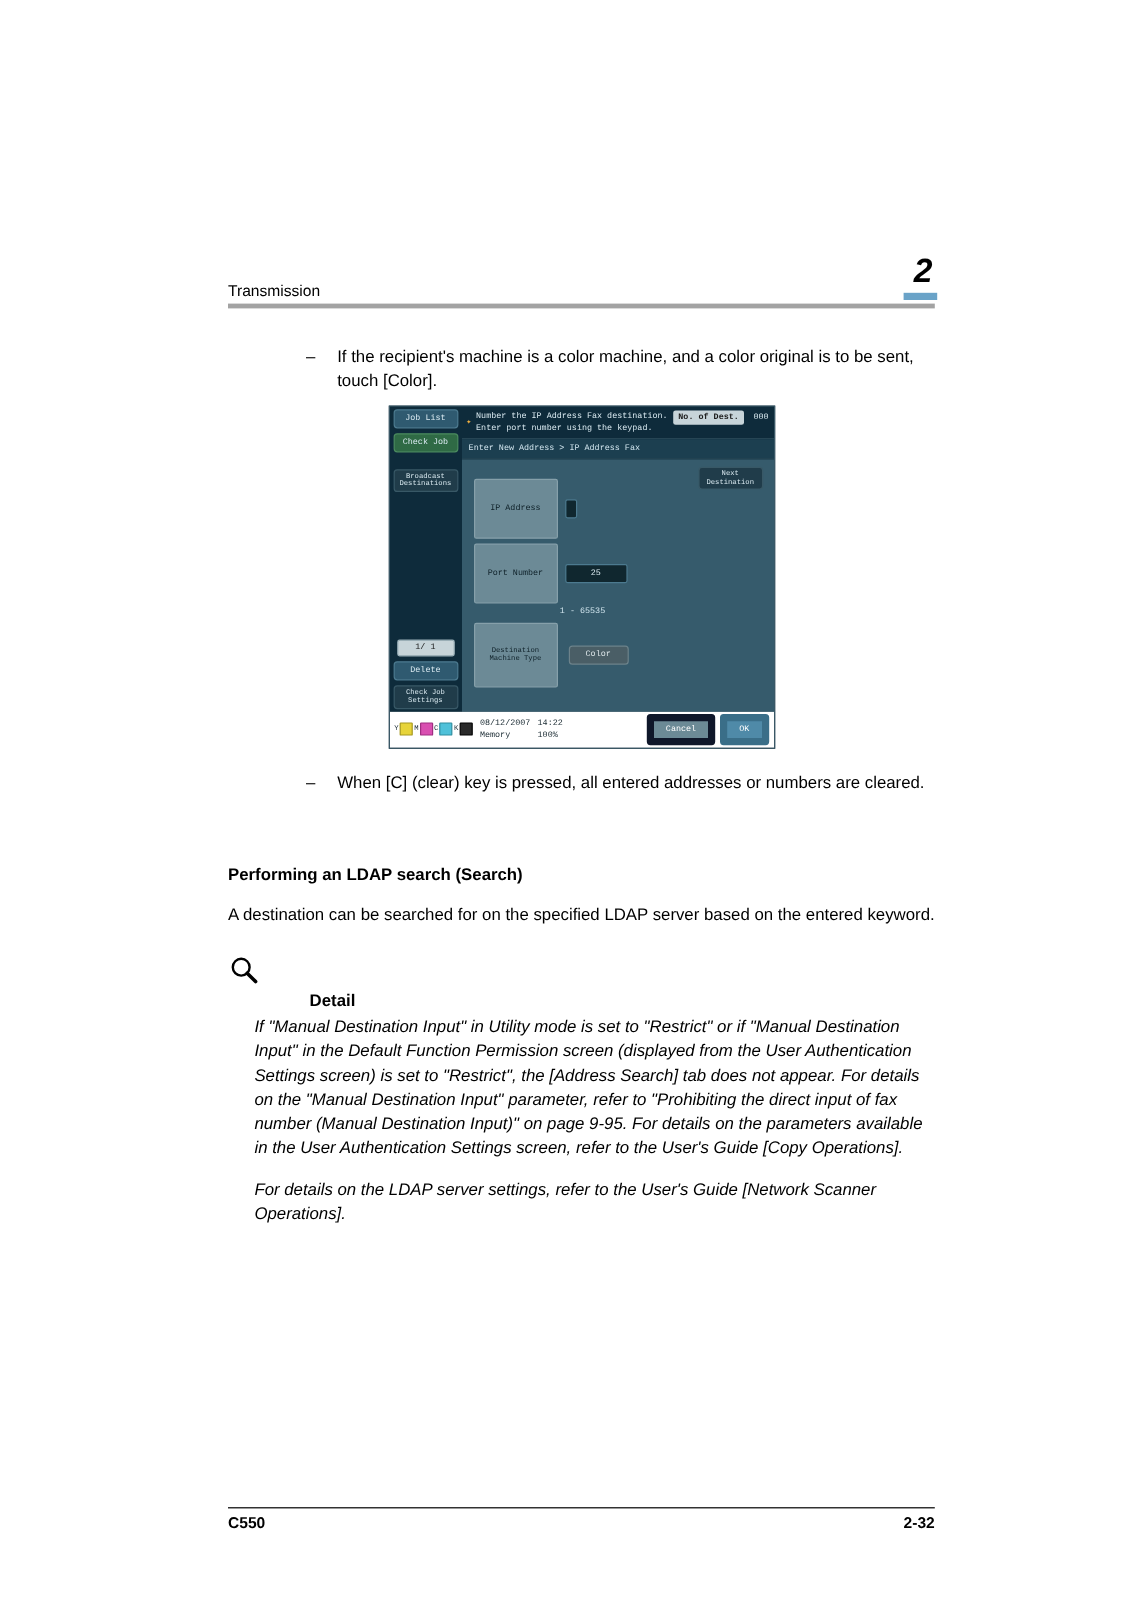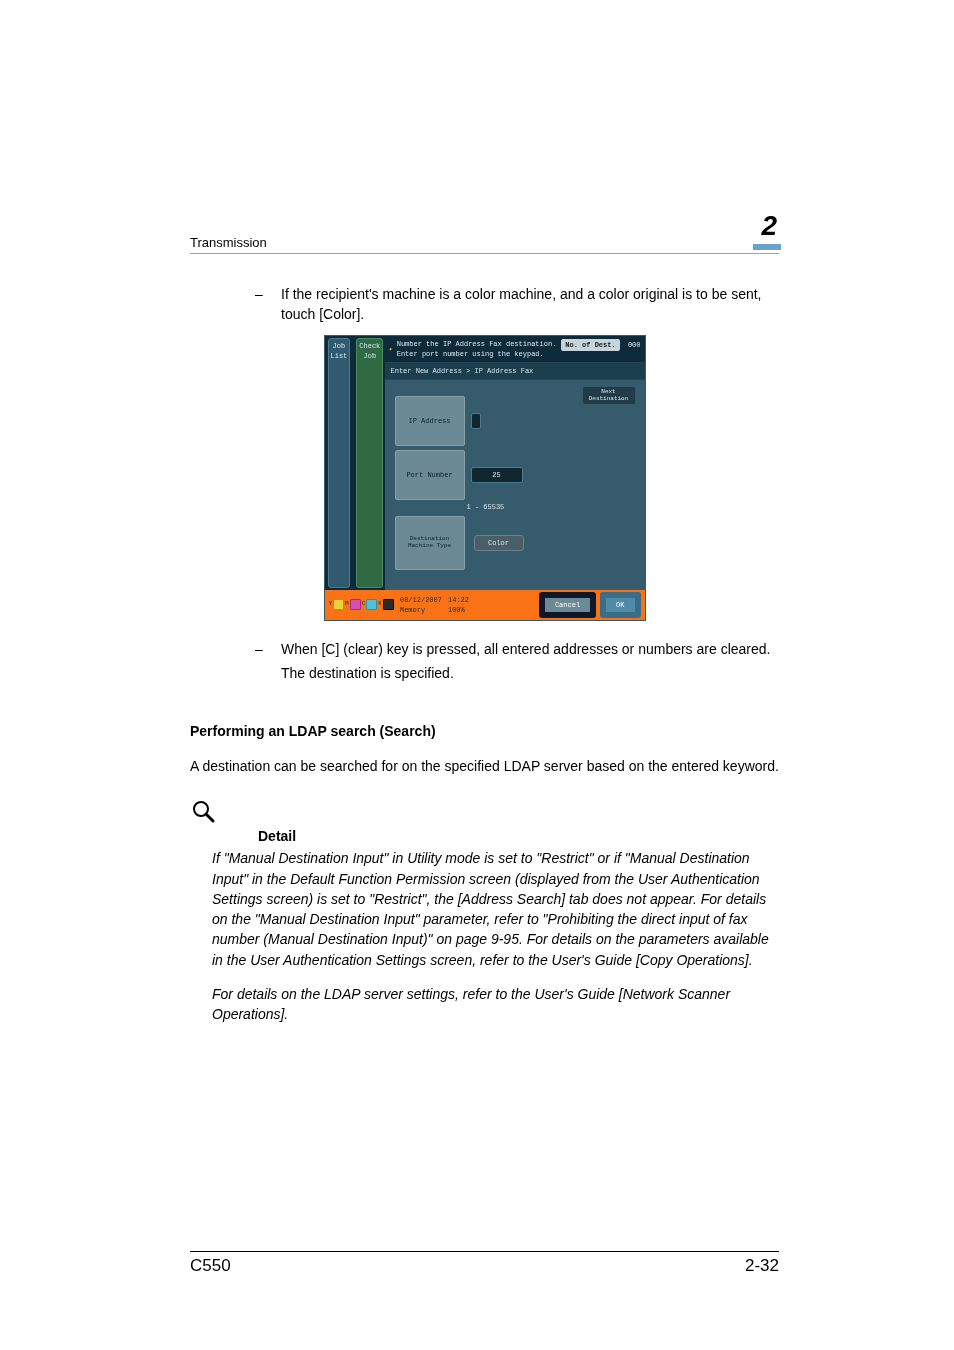--- a/index.html
+++ b/index.html
@@ -12,21 +12,21 @@
     width: 954px;
     height: 1350px;
     box-sizing: border-box;
     padding: 210px 175px 70px 190px;
     position: relative;
   }
   .header-row {
     display: flex;
     align-items: flex-end;
     justify-content: space-between;
-    border-bottom: 1px solid #a3a3a3;
+    border-bottom: 4px solid #a3a3a3;
     padding-bottom: 3px;
     margin-bottom: 30px;
   }
   .running-head {
     font-size: 13px;
   }
   .chapnum-wrap {
     border-bottom: 6px solid #6aa3c8;
     padding: 0 4px 2px 8px;
     margin-right: -2px;
@@ -55,21 +55,21 @@
   .bullet-text {
     flex: 1;
   }
   .post-bullet {
     margin-left: 26px;
     margin-top: 2px;
   }
   .subheading {
     font-weight: bold;
     font-size: 14px;
-    margin-top: 38px;
+    margin-top: 56px;
     margin-bottom: 14px;
   }
   .plain-para {
     margin-top: 10px;
     margin-bottom: 10px;
   }
   
   .magnifier {
     margin-top: 22px;
   }
@@ -98,21 +98,21 @@
   }
   .ss-top {
     display: flex;
     align-items: stretch;
   }
   .ss-left {
     width: 60px;
     flex: 0 0 60px;
     background: #0e2b3b;
     display: flex;
-    flex-direction: row;
+    flex-direction: column;
   }
   .ss-right {
     flex: 1;
     display: flex;
     flex-direction: column;
   }
   .ss-btn {
     background: #2f5a70;
     border: 1px solid #4c7a8f;
     border-radius: 3px;
@@ -206,21 +206,21 @@
     border-radius: 2px;
     margin: 2px 6px;
     padding: 1px 2px;
     text-align: center;
     border: 1px solid #9ab0b8;
   }
   .ss-footer {
     display: flex;
     align-items: center;
     justify-content: space-between;
-    background: #f97316;
+    background: #ffffff;
     color: #203038;
     padding: 2px 4px;
   }
   .ss-status-icons {
     display: flex;
     gap: 1px;
     align-items: center;
   }
   .ss-icon-sq {
     width: 9px; height: 9px;
@@ -258,21 +258,22 @@
   
   .page-footer {
     position: absolute;
     left: 190px;
     right: 175px;
     bottom: 74px;
     border-top: 1px solid #000;
     padding-top: 4px;
     display: flex;
     justify-content: space-between;
-    font-size: 17px;
+    font-size: 13px;
+    font-weight: bold;
   }
 </style>
 </head>
 <body>
 
 <div class="page">
 
   <div class="header-row">
     <span class="running-head">Transmission</span>
     <span class="chapnum-wrap">
@@ -370,21 +371,20 @@
           <div class="ss-fbtn ok">OK</div>
         </div>
       </div>
     </div>
 
     <div class="indent-block">
       <div class="bullet-row">
         <div class="bullet-dash">–</div>
         <div class="bullet-text">When [C] (clear) key is pressed, all entered addresses or numbers are cleared.</div>
       </div>
-      <div class="post-bullet">The destination is specified.</div>
     </div>
 
     <div class="subheading">Performing an LDAP search (Search)</div>
     <div class="plain-para">A destination can be searched for on the specified LDAP server based on the entered keyword.</div>
 
     <div class="magnifier">
       <svg width="26" height="26" viewBox="0 0 26 26">
         <circle cx="11" cy="11" r="7" fill="none" stroke="#000" stroke-width="2"></circle>
         <line x1="16" y1="16" x2="23" y2="23" stroke="#000" stroke-width="3" stroke-linecap="round"></line>
       </svg>

